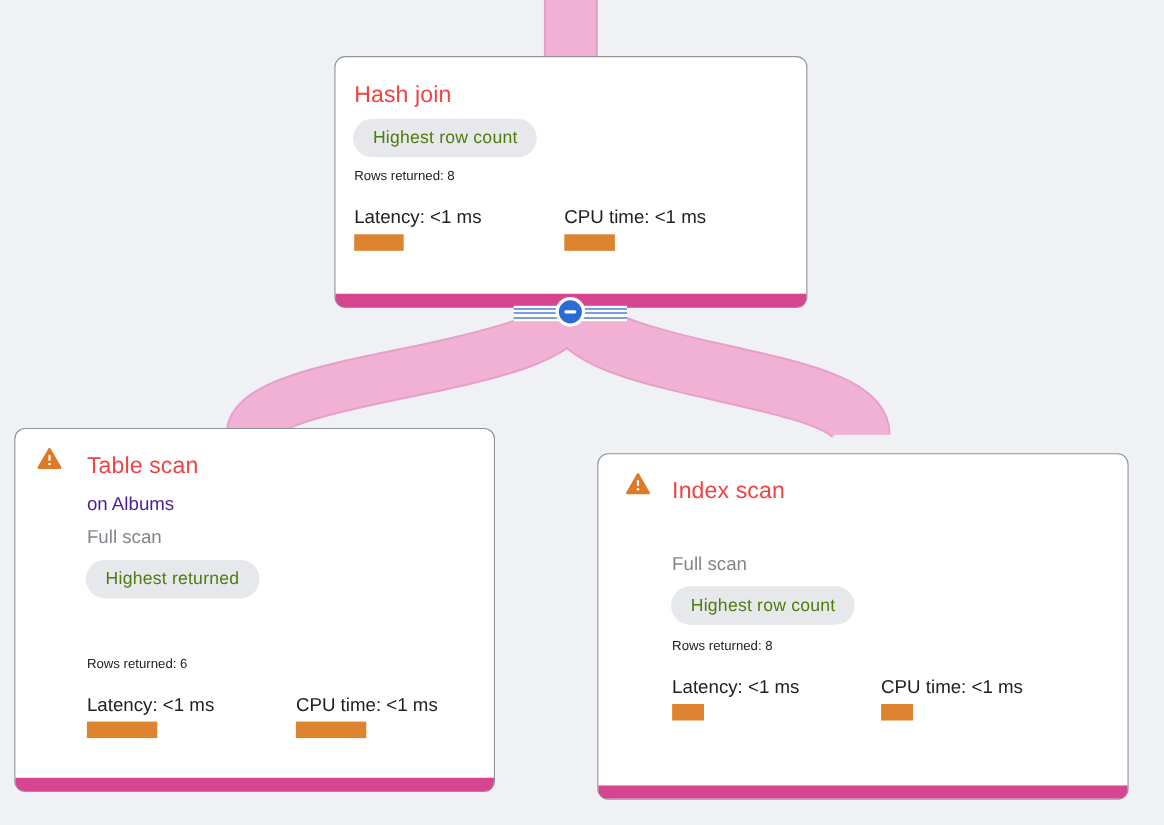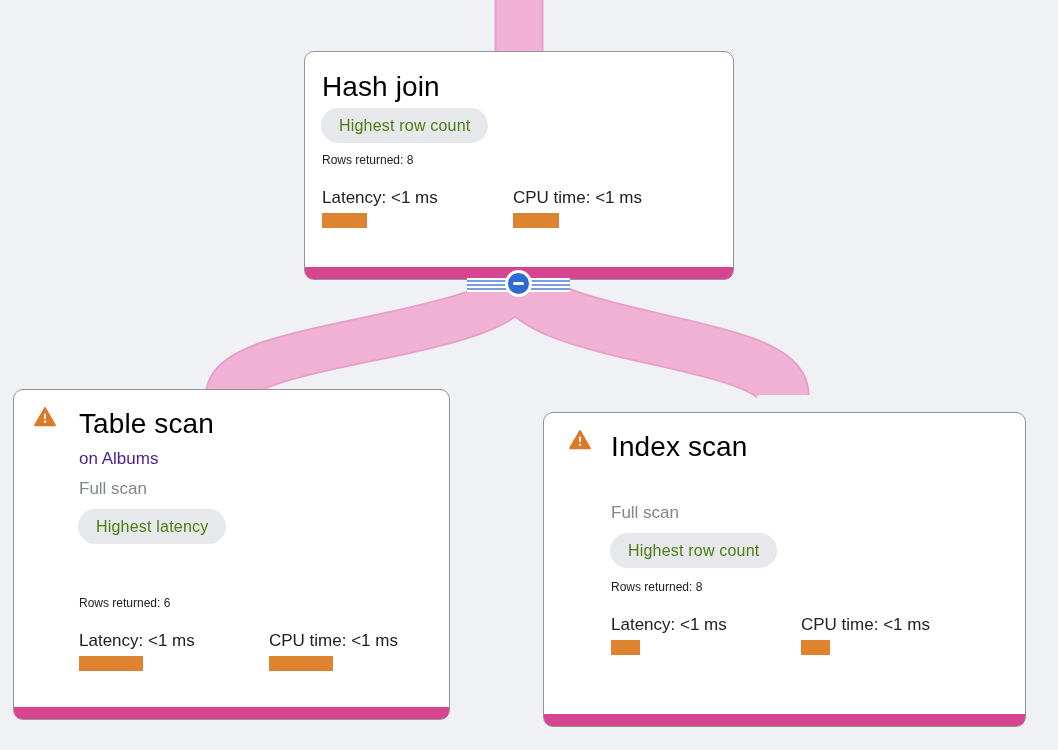--- a/index.html
+++ b/index.html
@@ -21,22 +21,22 @@
   .card{
     position:absolute;
     background:#ffffff;
     border:1.5px solid #8f959b;
     border-radius:10px;
     box-sizing:border-box;
     z-index:1;
   }
   .card-title{
     position:absolute;
-    font-size:28px;line-height:24px;
-    color:#000000;
+    font-size:21px;line-height:24px;
+    color:#ef4444;
     letter-spacing:.1px;
     white-space:nowrap;
   }
   .card-sub{
     position:absolute;
     font-size:17px;line-height:20px;
     color:#4c1d95;
     white-space:nowrap;
   }
   .muted{color:#80868b;}
@@ -179,21 +179,21 @@
 
   <div class="card" id="node-table-scan">
     <svg class="warn" viewBox="0 0 22 20">
       <path d="M11 1.2 L20.8 18.2 H1.2 Z" fill="#dd7a27" stroke="#dd7a27" stroke-width="2.2" stroke-linejoin="round"></path>
       <rect x="10" y="6.4" width="2" height="5.6" rx="1" fill="#ffffff"></rect>
       <circle cx="11" cy="14.8" r="1.2" fill="#ffffff"></circle>
     </svg>
     <div class="card-title">Table scan</div>
     <div class="card-sub sub1">on Albums</div>
     <div class="card-sub sub2 muted">Full scan</div>
-    <div class="badge b1">Highest latency</div>
+    <div class="badge b1">Highest returned</div>
     <div class="rows">Rows returned: 6</div>
     <div class="metric m1">
       <div class="lbl">Latency: &lt;1 ms</div>
       <div class="bar" style="width:64px"></div>
     </div>
     <div class="metric m2">
       <div class="lbl">CPU time: &lt;1 ms</div>
       <div class="bar" style="width:64px"></div>
     </div>
     <div class="accent"></div>

